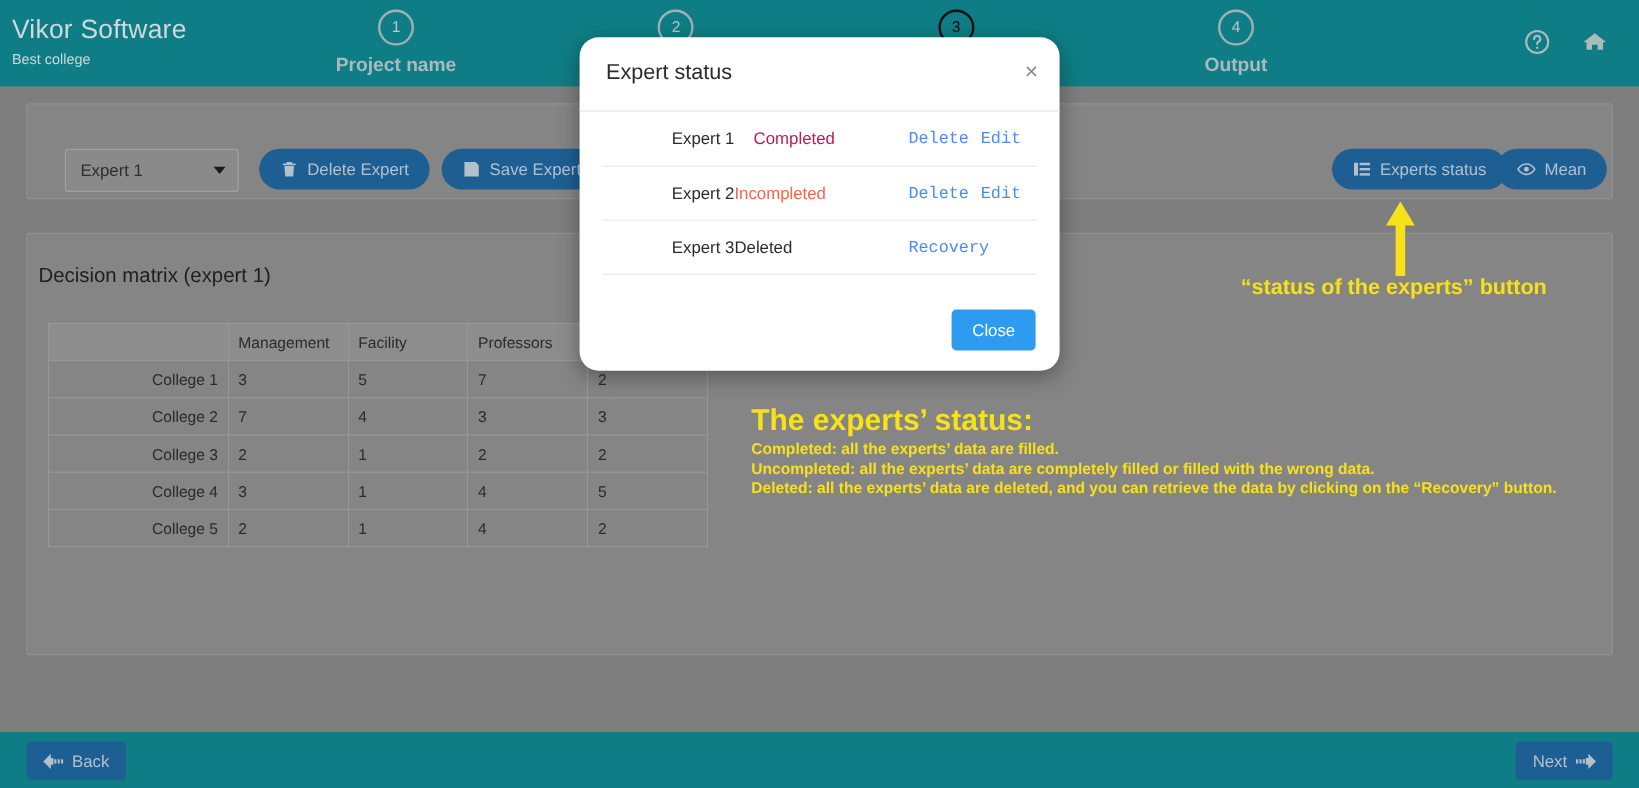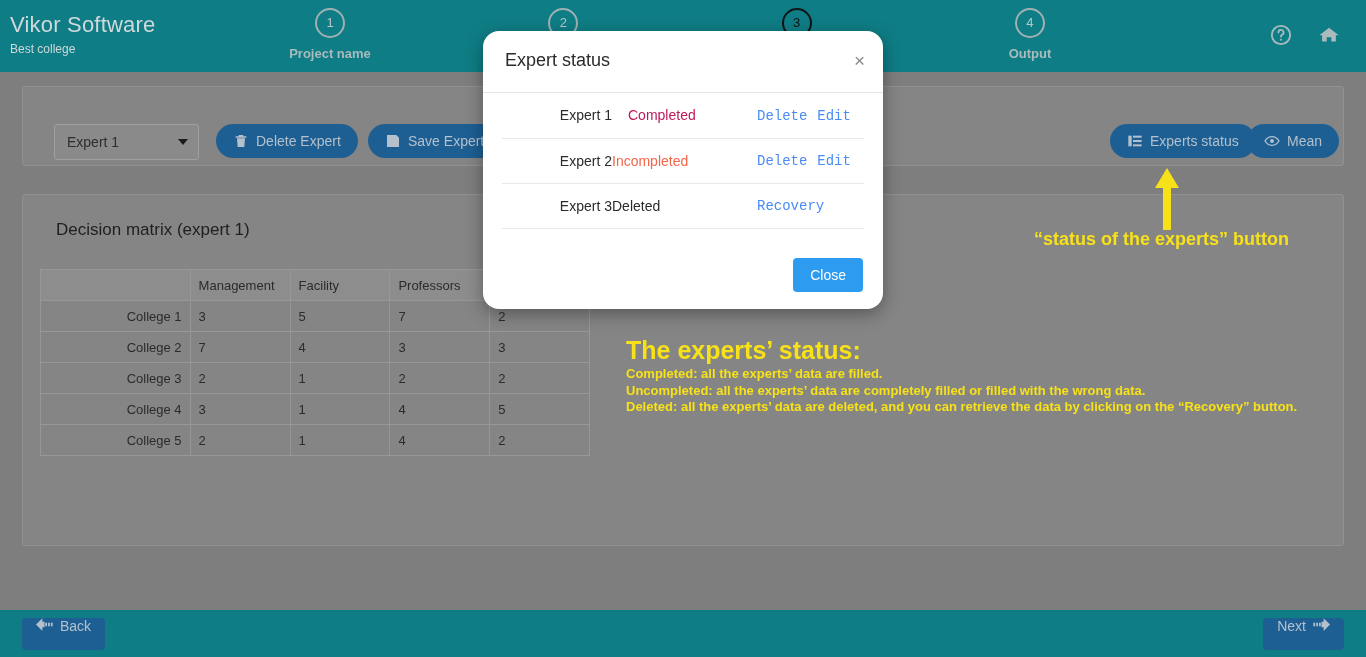--- a/index.html
+++ b/index.html
@@ -27,21 +27,21 @@
   }
   .step { width: 180px; text-align: center; }
   .step-circle {
     width: 30px; height: 30px; border-radius: 50%;
     border: 2px solid #9eb1b3; color: #b9c7c8;
     font-size: 13px; line-height: 26px; text-align: center;
     margin: 0 auto;
   }
   .step.active .step-circle { border-color: #0c1415; color: #0c1415; }
   .step-label {
-    margin-top: 8px; font-size: 13px; font-weight: bold; color: #a9bbbd;
+    margin-top: 8px; font-size: 16px; font-weight: bold; color: #a9bbbd;
   }
 
   .header-icons { position: absolute; right: 26px; top: 24px; display: flex; gap: 26px; }
   .hicon { width: 22px; height: 22px; color: #a9bbbd; }
   .hicon svg { display: block; width: 22px; height: 22px; }
 
   
   .page-body {
     position: absolute; left: 0; top: 72px; width: 1366px; height: 538px;
     background: #7e7e7e;
@@ -71,21 +71,21 @@
     display: flex; align-items: center; gap: 7px;
     padding: 0 17px; border: none; cursor: pointer;
   }
   .pill svg { width: 16px; height: 16px; flex: none; }
   .btn-delete-expert { left: 216px; top: 124px; }
   .btn-save-expert   { left: 368px; top: 124px; }
   .btn-experts-status{ left: 1110px; top: 124px; }
   .btn-mean          { left: 1247px; top: 124px; }
 
   .matrix-title {
-    position: absolute; left: 56px; top: 220px;
+    position: absolute; left: 32px; top: 220px;
     font-size: 17px; color: #1f1f1f;
   }
 
   table.matrix {
     position: absolute; left: 40px; top: 269px;
     border-collapse: collapse; width: 550px;
   }
   table.matrix th, table.matrix td {
     border: 1px solid #979797; height: 31px; font-size: 13px;
     color: #2b2b2b; font-weight: normal; padding: 0 8px;
@@ -109,21 +109,21 @@
   .anno-line { font-size: 13px; }
 
   
   .footer {
     position: absolute; left: 0; top: 610px; width: 1366px; height: 47px;
     background: #0f7d85;
   }
   .fbtn {
     position: absolute; top: 8px; height: 32px; border-radius: 4px;
     background: #1d5f93; color: #b4c0cb; font-size: 14px;
-    display: flex; gap: 7px; padding: 0 14px;
+    display: flex; align-items: center; gap: 7px; padding: 0 14px;
     border: none; cursor: pointer;
   }
   .fbtn svg { width: 17px; height: 13px; }
   .btn-back { left: 22px; }
   .btn-next { right: 22px; }
 
   
   .modal {
     position: absolute; left: 483px; top: 31px; width: 400px; height: 278px;
     background: #fff; border-radius: 16px;

